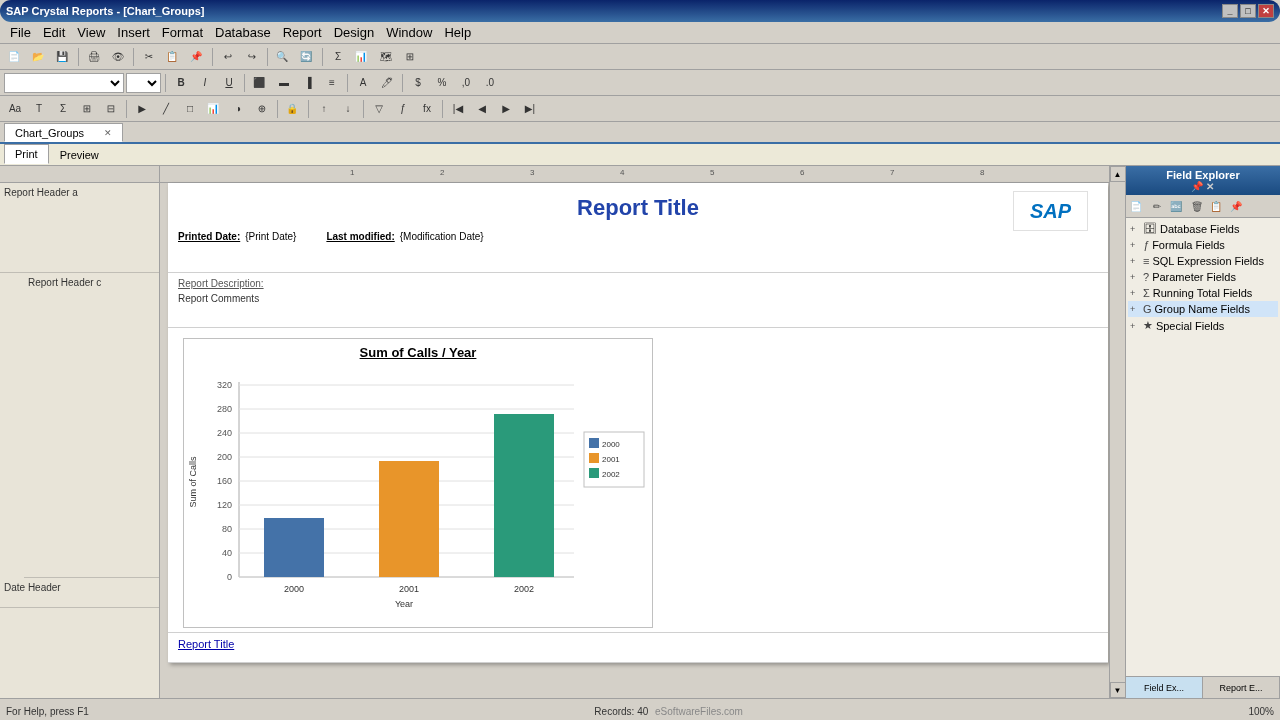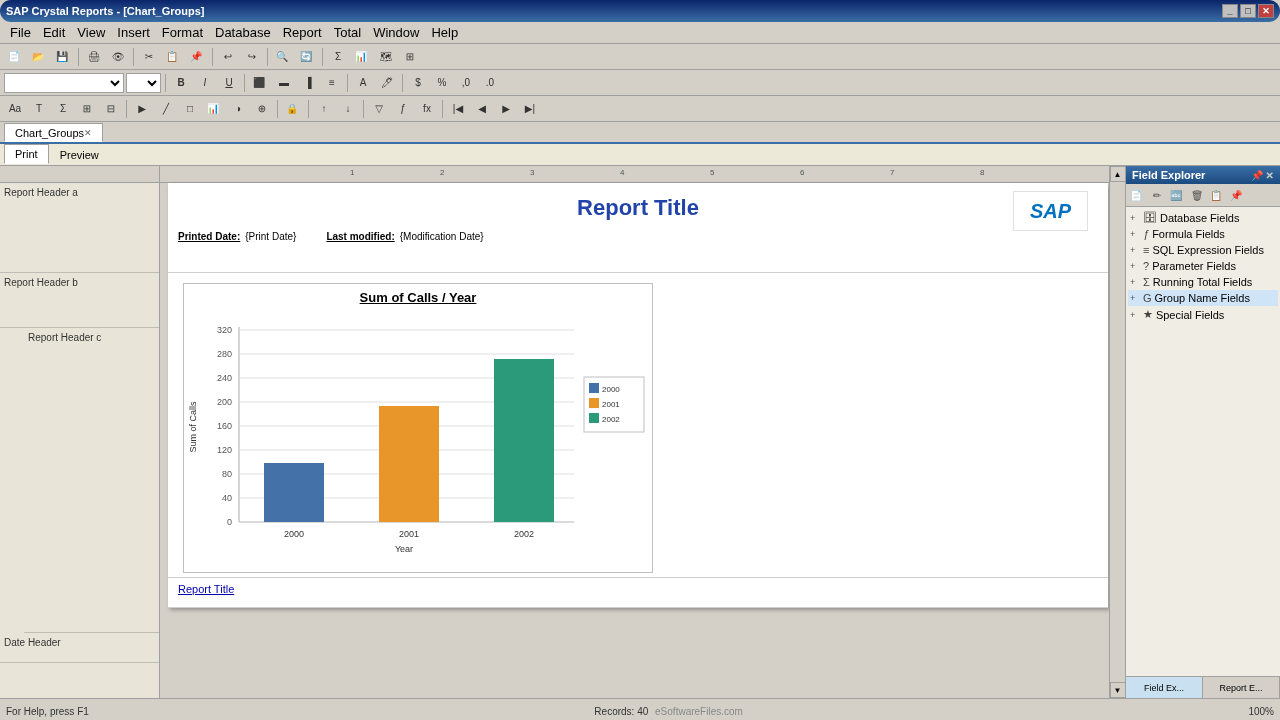--- a/index.html
+++ b/index.html
@@ -55,21 +55,21 @@
     #tab-bar {
       height: 22px;
       background: #d4d0c8;
       display: flex; align-items: flex-end;
       padding-left: 4px;
       border-bottom: 2px solid #3a6ea5;
     }
     .tab {
       padding: 2px 10px; background: #c0bdb5; border: 1px solid #a0a0a0;
       border-bottom: none; font-size: 11px; cursor: pointer;
-      display: flex; align-items: center; gap: 0;
+      display: flex; align-items: center; gap: 20px;
       height: 19px;
     }
     .tab.active { background: white; border-bottom: 1px solid white; z-index: 1; }
     .tab-close { font-size: 9px; color: #666; cursor: pointer; }
 
     
     #view-tabs {
       display: flex; height: 22px;
       border-bottom: 1px solid #a0a0a0;
       background: #ece9d8; padding-left: 4px;
@@ -166,21 +166,21 @@
     #field-explorer {
       width: 155px; background: #f0ede4;
       border-left: 1px solid #a0a0a0;
       display: flex; flex-direction: column;
       flex-shrink: 0;
     }
     #fe-header {
       background: linear-gradient(to bottom, #3a6ea5, #1a4a80);
       color: white; font-size: 11px; font-weight: bold;
       padding: 3px 6px;
-      display: flex; justify-content: space-between; align-items: center;
+      display: flex; justify-content: space-between; align-items: center; flex-direction: column;
     }
     #fe-toolbar {
       display: flex; gap: 2px; padding: 2px;
       border-bottom: 1px solid #a0a0a0;
       background: #d4d0c8;
     }
     #fe-toolbar span {
       width: 18px; height: 18px; border: 1px solid transparent;
       display: inline-flex; align-items: center; justify-content: center;
       font-size: 10px; cursor: pointer; color: #444;
@@ -225,21 +225,21 @@
 </div>
 
 <div id="menu-bar">
   <span class="menu-item">File</span>
   <span class="menu-item">Edit</span>
   <span class="menu-item">View</span>
   <span class="menu-item">Insert</span>
   <span class="menu-item">Format</span>
   <span class="menu-item">Database</span>
   <span class="menu-item">Report</span>
-  <span class="menu-item">Total</span>
+  <span class="menu-item">Design</span>
   <span class="menu-item">Window</span>
   <span class="menu-item">Help</span>
 </div>
 
 <div class="toolbar">
   <span class="tb-btn">📄</span>
   <span class="tb-btn">📂</span>
   <span class="tb-btn">💾</span>
   <div class="tb-separator"></div>
   <span class="tb-btn">🖨</span>
@@ -334,23 +334,20 @@
 
 <div id="main" style="display:flex; height: calc(720px - 22px - 22px - 26px - 26px - 26px - 22px - 22px - 22px);">
 
   <div style="display:flex; flex:1; overflow:hidden;">
 
     <div id="report-labels">
 
       <div style="height:17px; border-bottom:1px solid #a0a0a0; background:#d4d0c8;"></div>
       <div class="section-label" style="height:90px; align-items:flex-start; padding-top:4px;">
         <span>Report Header a</span>
-      </div>
-      <div class="section-label" style="height:55px; align-items:flex-start; padding-top:4px;">
-        <span>Report Header b</span>
       </div>
       <div class="section-label" style="height:305px; align-items:flex-start; padding-top:4px;margin-left:24px;">
         <span>Report Header c</span>
       </div>
       <div class="section-label" style="height:30px; align-items:flex-start; padding-top:4px;">
         <span>Date Header</span>
       </div>
     </div>
 
     <div id="canvas-area" style="flex:1; background:#d4d0c8; overflow:auto; position:relative;">
@@ -380,20 +377,24 @@
 
           <div class="print-date-line" style="font-size:10px; padding:2px 10px; display:flex; gap:5px;">
             <span style="font-weight:bold; text-decoration:underline;">Printed Date:</span>
             <span>{Print Date}</span>
             <span style="margin-left:20px;"></span>
             <span style="font-weight:bold; text-decoration:underline;">Last modified:</span>
             <span>{Modification Date}</span>
           </div>
         </div>
 
+        <div class="section report-header-b" style="height:55px; border-bottom:1px solid #d0d0d0; padding:5px 10px;">
+          <div style="font-size:10px; color:#555; text-decoration:underline;">Report Description:</div>
+          <div style="font-size:10px; color:#333; margin-top:4px;">Report Comments</div>
+        </div>
 
         <div class="section report-header-c" style="height:305px; border-bottom:1px solid #d0d0d0; padding:5px;">
 
           
           <div class="chart-container" style="border:1px solid #c0c0c0; width:470px; height:290px; background:white; position:relative; display:inline-block;">
             <div class="chart-title" style="text-align:center; font-size:13px; font-weight:bold; padding:6px 0 2px;">Sum of Calls / Year</div>
 
             
             <svg width="470" height="250" style="display:block;">
 

